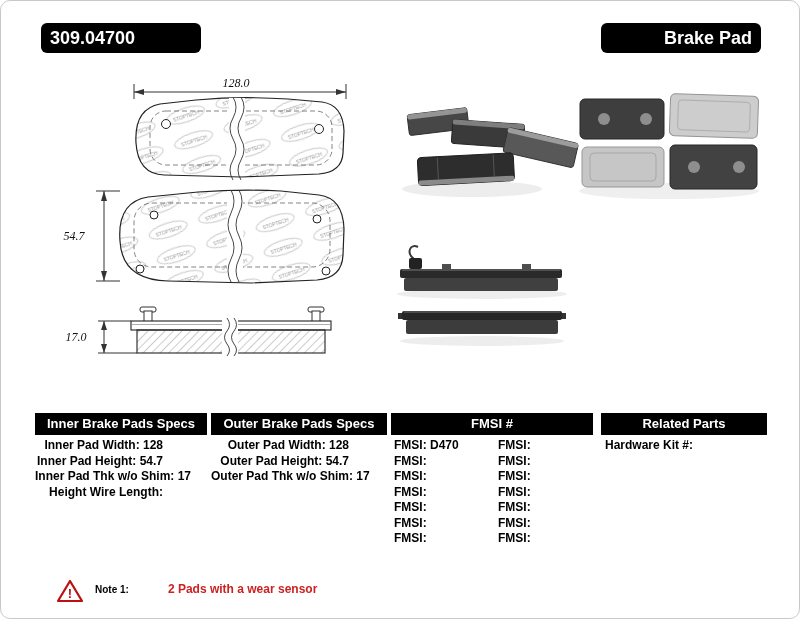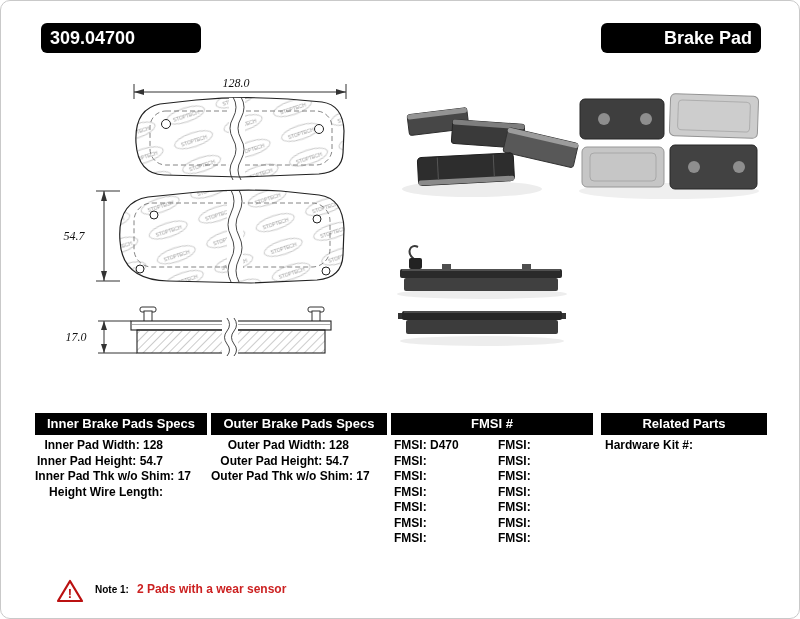--- a/index.html
+++ b/index.html
@@ -31,21 +31,21 @@
   .rows-inner   { left:34px;  width:128px; text-align:right; }
   .rows-outer   { left:210px; width:138px; text-align:right; }
   .rows-fmsi1   { left:393px; width:100px; text-align:left; }
   .rows-fmsi2   { left:497px; width:95px;  text-align:left; }
   .rows-related { left:604px; width:160px; text-align:left; }
   .warn-svg { position:absolute; left:55px; top:578px; }
   .note-line { position:absolute; display:flex; gap:8px; align-items:baseline; }
   .note-1 { left:94px; top:581px; }
   .note-2 { left:94px; top:627px;padding-left:17px; }
   .note-label { font-weight:bold; font-size:10px; color:#000; }
-  .note-red   { font-weight:bold; font-size:12px; color:#cc2222; }
+  .note-red   { font-weight:bold; font-size:12px; color:#cc2222;margin-left:31px; }
   text.dim {
     font-family:"Liberation Serif", serif; font-style:italic;
     font-size:12px; fill:#111;
   }
 </style>
 </head>
 <body>
 
 <div class="page">
 

